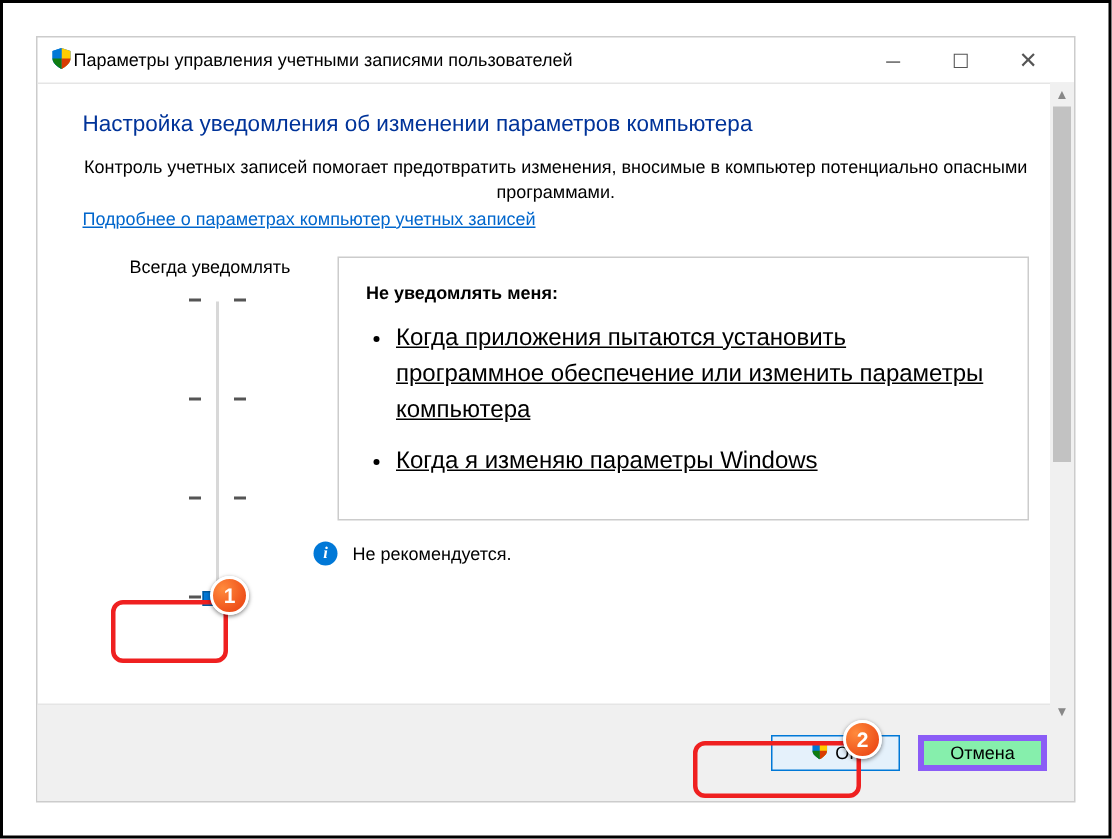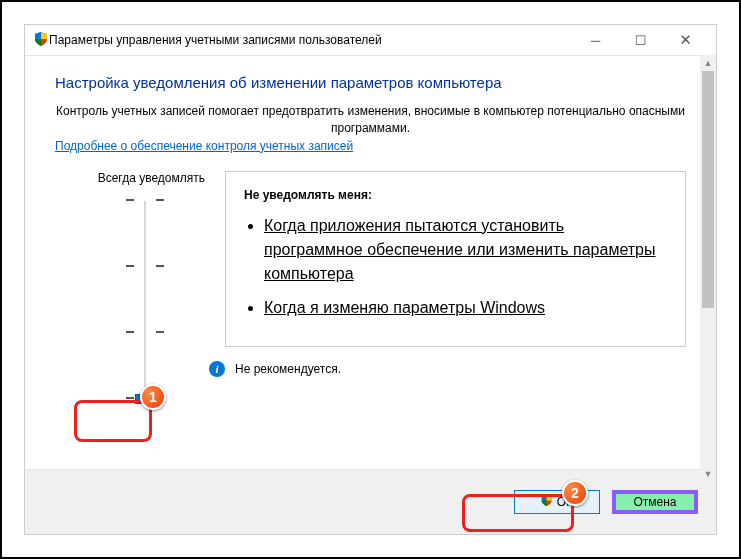--- a/index.html
+++ b/index.html
@@ -80,21 +80,21 @@
     margin-left: 30px;
   }
   .slider-col {
     width: 120px;
     text-align: center;
     position: relative;
   }
   .lbl-top {
     font-size: 12px;
     margin-bottom: 8px;
-    text-align: right;
+    text-align: center;
     margin-left: -10px;
   }
   .lbl-bottom {
     font-size: 12px;
     margin-top: 8px;
     text-align: left;
     margin-left: -10px;
   }
   .track-wrap {
     height: 220px;
@@ -246,21 +246,21 @@
         <div class="win-btn">─</div>
         <div class="win-btn">☐</div>
         <div class="win-btn close">✕</div>
       </div>
     </div>
     <div class="divider-top"></div>
 
     <div class="content">
       <div class="heading">Настройка уведомления об изменении параметров компьютера</div>
       <div class="desc">Контроль учетных записей помогает предотвратить изменения, вносимые в компьютер потенциально опасными программами.</div>
-      <a class="link">Подробнее о обеспечение контроля учетных записей</a>
+      <a class="link">Подробнее о параметрах компьютер учетных записей</a>
 
       <div class="slider-area">
         <div class="slider-col">
           <div class="lbl-top">Всегда уведомлять</div>
           <div class="track-wrap">
             <div class="track-line"></div>
             <div class="tick" style="top:6px">
                 <span></span>
                 <span></span>
               </div>

